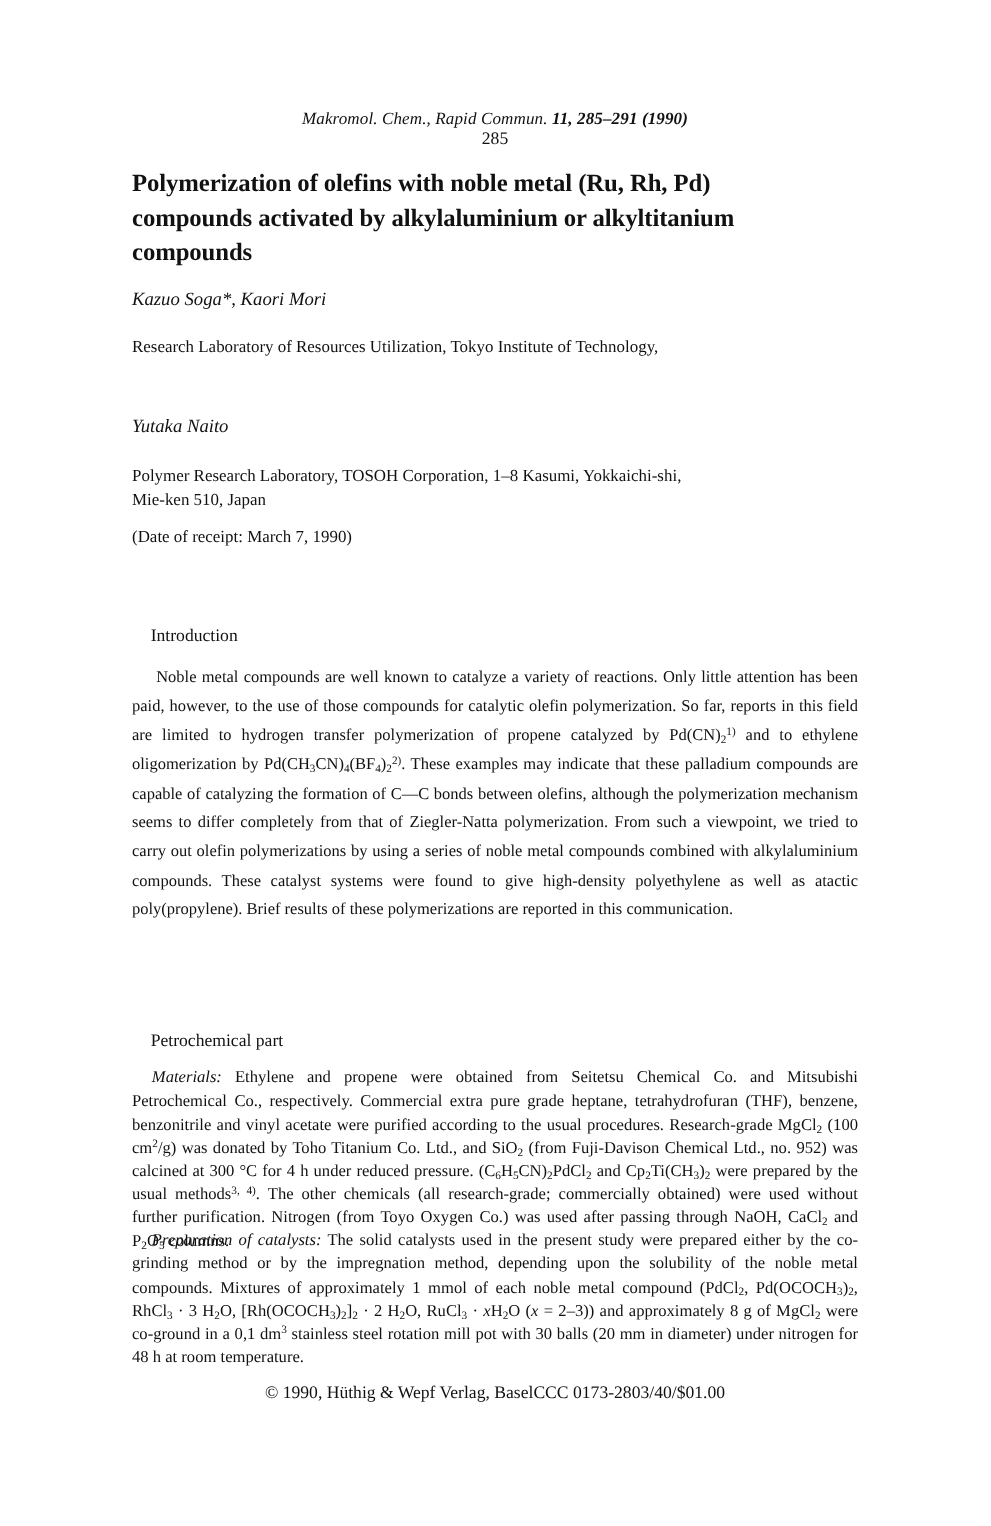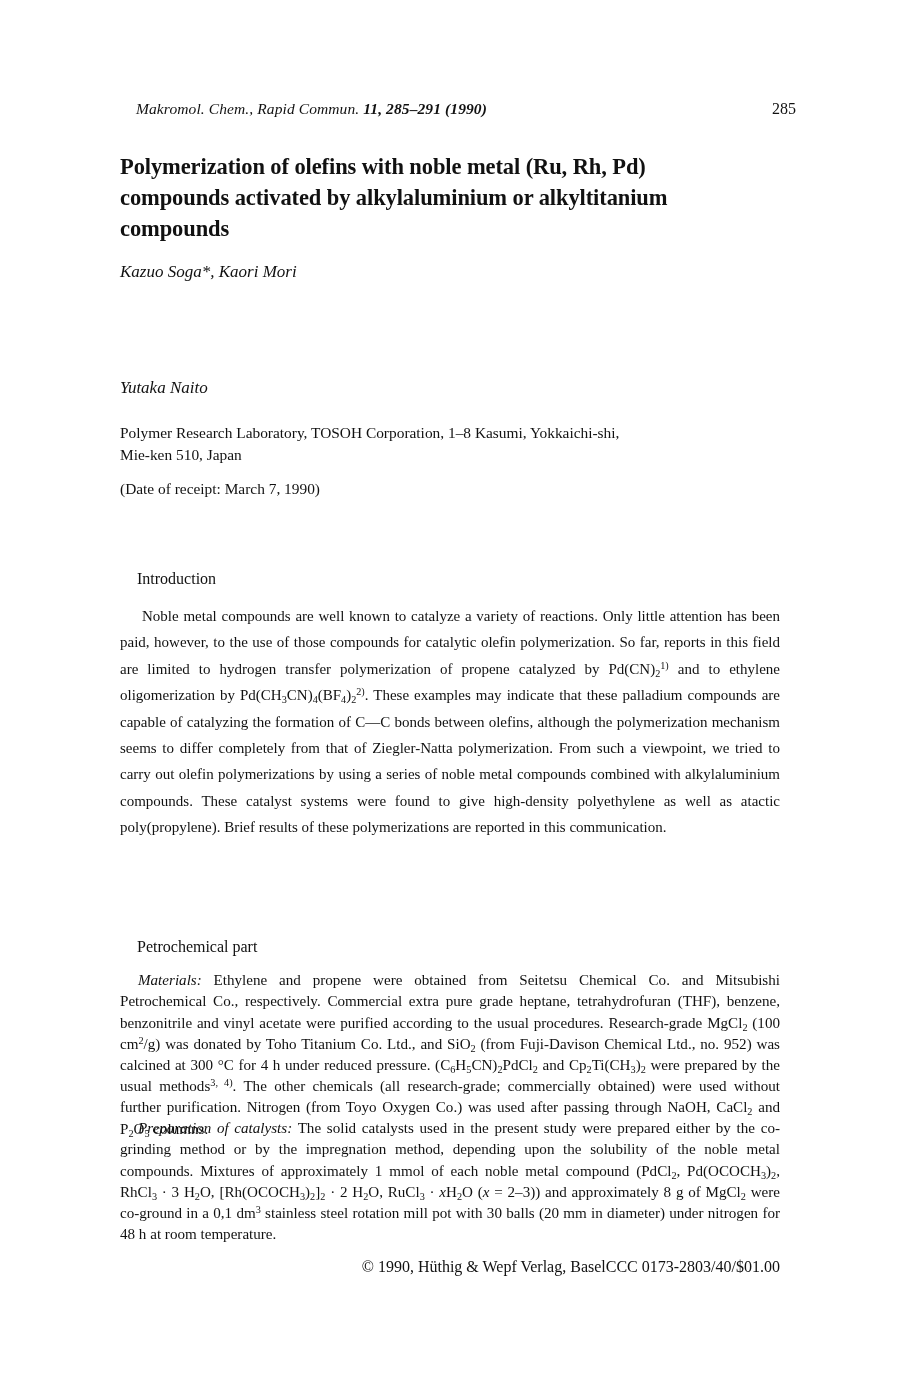--- a/index.html
+++ b/index.html
@@ -27,26 +27,27 @@
     position: absolute;
     left: 120px;
     top: 0;
     width: 660px;
   }
 
   
   .runhead {
     position: absolute;
     top: 100px;
-    left: 16px;
+    left: 0;
     width: 660px;
     display: flex;
     justify-content: space-between;
-    align-items: flex-end;
+    align-items: center;
     font-size: 15.5px;
+    flex-direction: column;
   }
   .runhead-left {
     font-style: italic;
     font-weight: 400;
     letter-spacing: 0.1px;
   }
   .runhead-left .vol {
     font-style: italic;
     font-weight: 700;
   }
@@ -129,21 +130,21 @@
   }
   .fn { font-size: 0.68em; vertical-align: 0.48em; line-height: 0; }
 
   
   .footer {
     position: absolute;
     top: 1258px;
     left: 120px;
     width: 660px;
     display: flex;
-    justify-content: flex-end;
+    justify-content: center;
     font-size: 16px;
   }
 </style>
 </head>
 <body>
 
 <div class="page">
   <div class="content">
 
     <div class="runhead">
@@ -153,20 +154,21 @@
       </div>
       <div class="runhead-right">285</div>
     </div>
 
     <h1 class="title"><span>Polymerization of olefins with noble metal (Ru, Rh, Pd)</span><br><span>compounds activated by alkylaluminium or alkyltitanium</span><br><span>compounds</span></h1>
 
     <div class="author-group" style="top:262px;">
       <div class="authors">Kazuo Soga*, Kaori Mori</div>
     </div>
     <div class="author-group affil" style="top:305px;">
+      <div>Research Laboratory of Resources Utilization, Tokyo Institute of Technology,</div>
     </div>
 
     <div class="author-group" style="top:378px;">
       <div class="authors">Yutaka Naito</div>
     </div>
     <div class="author-group affil" style="top:422px;">
       <div>Polymer Research Laboratory, TOSOH Corporation, 1–8 Kasumi, Yokkaichi-shi,</div>
       <div>Mie-ken 510, Japan</div>
     </div>
 

